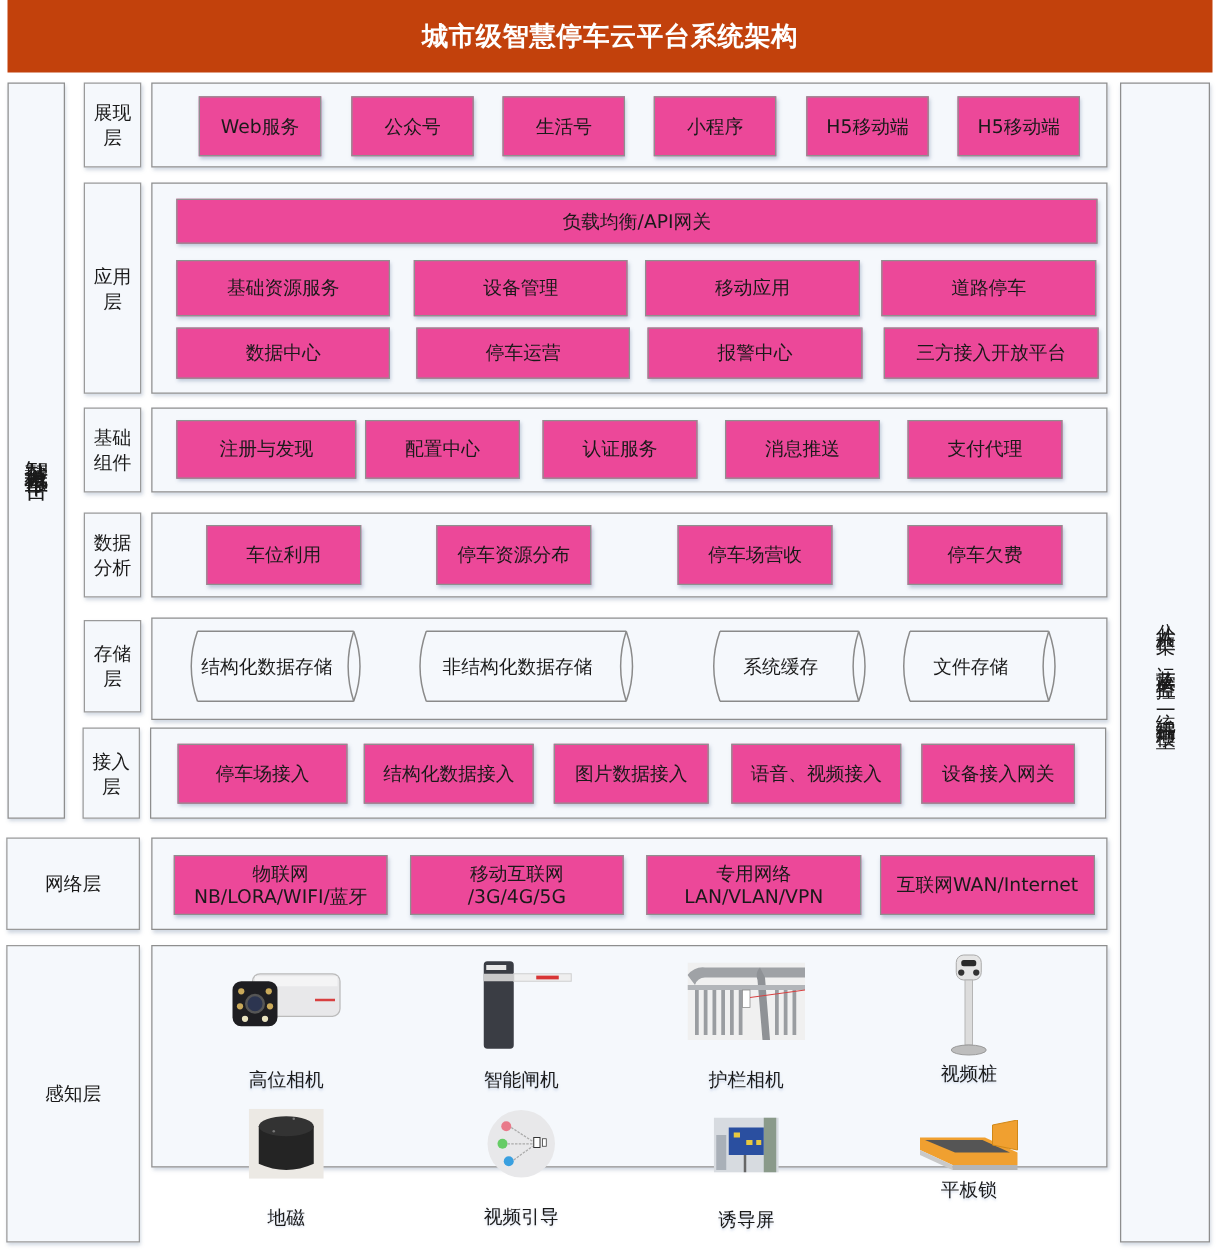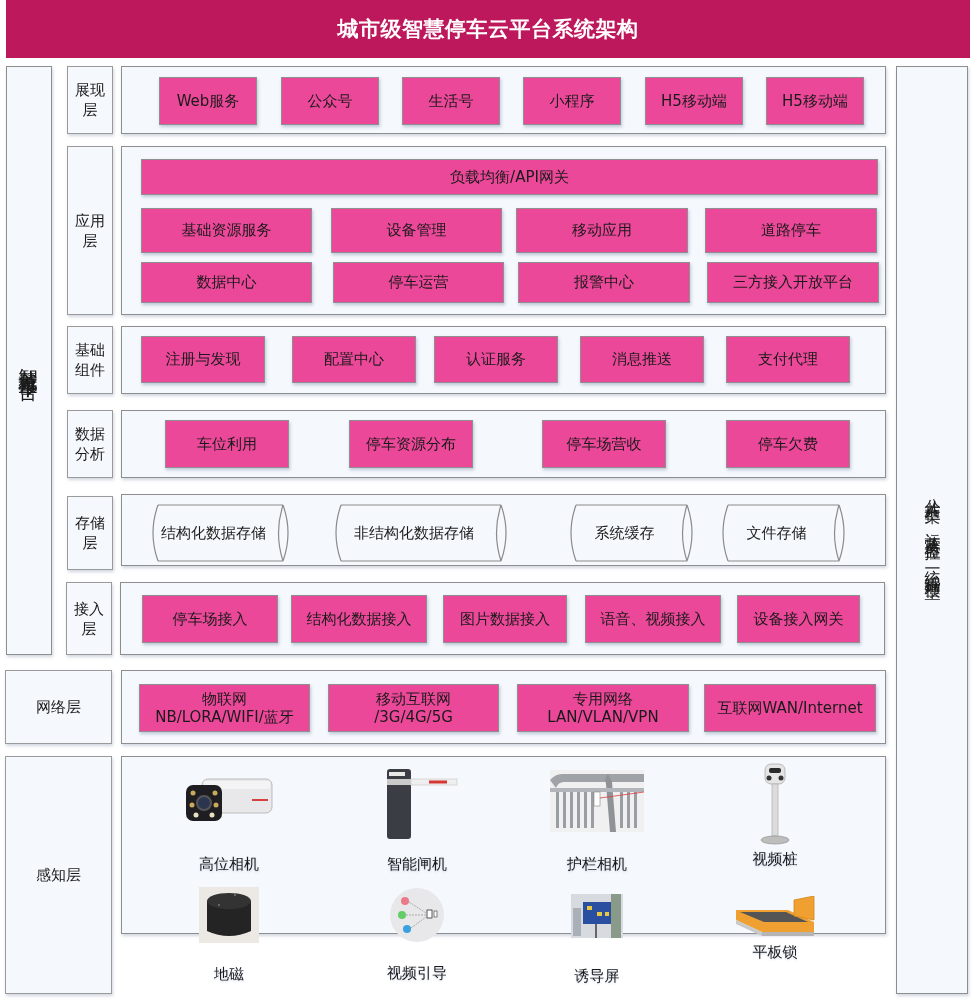--- a/index.html
+++ b/index.html
@@ -4,21 +4,21 @@
 <style>
   * { box-sizing: border-box; margin: 0; padding: 0; }
   html, body { width: 975px; height: 1004px; background: #ffffff; overflow: hidden; }
   body { position: relative; font-family: "DejaVu Sans", "Liberation Sans", sans-serif; color: #1a1a1a; }
 
   .abs { position: absolute; }
   .panel { background: #f5f8fc; border: 1.5px solid #8e8e8e; box-shadow: 1px 2px 3px rgba(120,140,170,0.35); }
   .lbl-panel { background: #f5f8fc; border: 1.5px solid #9a9a9a; box-shadow: 1px 2px 3px rgba(120,140,170,0.35); display: flex; align-items: center; justify-content: center; text-align: center; font-size: 15px; line-height: 20px; }
   .box { position: absolute; background: #ec4899; border: 1.5px solid #8f8f8f; box-shadow: 1px 2px 3px rgba(120,140,170,0.45); display: flex; align-items: center; justify-content: center; text-align: center; font-size: 15px; line-height: 19px; white-space: nowrap; }
 
-  .title-bar { left: 6px; top: 0; width: 964px; height: 58px; background: #be185d; display: flex; align-items: center; justify-content: center; color: #ffffff; font-size: 21px; font-weight: bold; letter-spacing: 0.5px; }
+  .title-bar { left: 6px; top: 0; width: 964px; height: 58px; background: #c2410c; display: flex; align-items: center; justify-content: center; color: #ffffff; font-size: 21px; font-weight: bold; letter-spacing: 0.5px; }
 
   .vert { writing-mode: vertical-rl; text-orientation: upright; letter-spacing: 2px; }
   .left-platform { left: 6px; top: 66px; width: 46px; height: 589px; display: flex; align-items: center; justify-content: center; font-size: 19px; }
   .right-platform { left: 896px; top: 66px; width: 72px; height: 928px; display: flex; align-items: center; justify-content: center; font-size: 16px; }
 
   
   .cyl { position: absolute; height: 58px; display: flex; align-items: center; justify-content: center; font-size: 15px; white-space: nowrap; }
   .cyl svg { position: absolute; left: 0; top: 0; }
   .cyl span { position: relative; padding-right: 14px; }
 
@@ -63,41 +63,41 @@
   <div class="box" style="left:19px;top:115px;width:171px;height:41px;">数据中心</div>
   <div class="box" style="left:211px;top:115px;width:171px;height:41px;">停车运营</div>
   <div class="box" style="left:396px;top:115px;width:172px;height:41px;">报警中心</div>
   <div class="box" style="left:585px;top:115px;width:172px;height:41px;">三方接入开放平台</div>
 </div>
 
 <div class="abs lbl-panel" style="left:67px;top:326px;width:46px;height:68px;padding:0 6px;">
   <span>基础组件</span>
 </div>
 <div class="abs panel" style="left:121px;top:326px;width:765px;height:68px;">
-  <div class="box" style="left:19px;top:9px;width:124px;height:47px;">注册与发现</div>
+  <div class="box" style="left:19px;top:9px;width:144px;height:47px;">注册与发现</div>
   <div class="box" style="left:170px;top:9px;width:124px;height:47px;">配置中心</div>
   <div class="box" style="left:312px;top:9px;width:124px;height:47px;">认证服务</div>
   <div class="box" style="left:458px;top:9px;width:124px;height:47px;">消息推送</div>
   <div class="box" style="left:604px;top:9px;width:124px;height:47px;">支付代理</div>
 </div>
 
 <div class="abs lbl-panel" style="left:67px;top:410px;width:46px;height:68px;padding:0 6px;">
   <span>数据分析</span>
 </div>
 <div class="abs panel" style="left:121px;top:410px;width:765px;height:68px;">
   <div class="box" style="left:43px;top:9px;width:124px;height:48px;">车位利用</div>
   <div class="box" style="left:227px;top:9px;width:124px;height:48px;">停车资源分布</div>
   <div class="box" style="left:420px;top:9px;width:124px;height:48px;">停车场营收</div>
   <div class="box" style="left:604px;top:9px;width:124px;height:48px;">停车欠费</div>
 </div>
 
 <div class="abs lbl-panel" style="left:67px;top:496px;width:46px;height:74px;padding:0 6px;">
   <span>存储层</span>
 </div>
-<div class="abs panel" style="left:121px;top:494px;width:765px;height:72px;">
+<div class="abs panel" style="left:121px;top:494px;width:765px;height:82px;">
   <div class="cyl" style="left:26px;top:9px;width:145px;">
     <svg width="145" height="58">
         <path d="M10,1 H135 M10,57 H135 M10,1 Q0,29 10,57 M135,1 Q126,29 135,57 M135,1 Q145,29 135,57" fill="#f5f8fc" stroke="#8a8a8a" stroke-width="1.2"></path>
       </svg>
     <span>结构化数据存储</span>
   </div>
   <div class="cyl" style="left:209px;top:9px;width:180px;">
     <svg width="180" height="58">
         <path d="M10,1 H170 M10,57 H170 M10,1 Q0,29 10,57 M170,1 Q161,29 170,57 M170,1 Q180,29 170,57" fill="#f5f8fc" stroke="#8a8a8a" stroke-width="1.2"></path>
       </svg>

